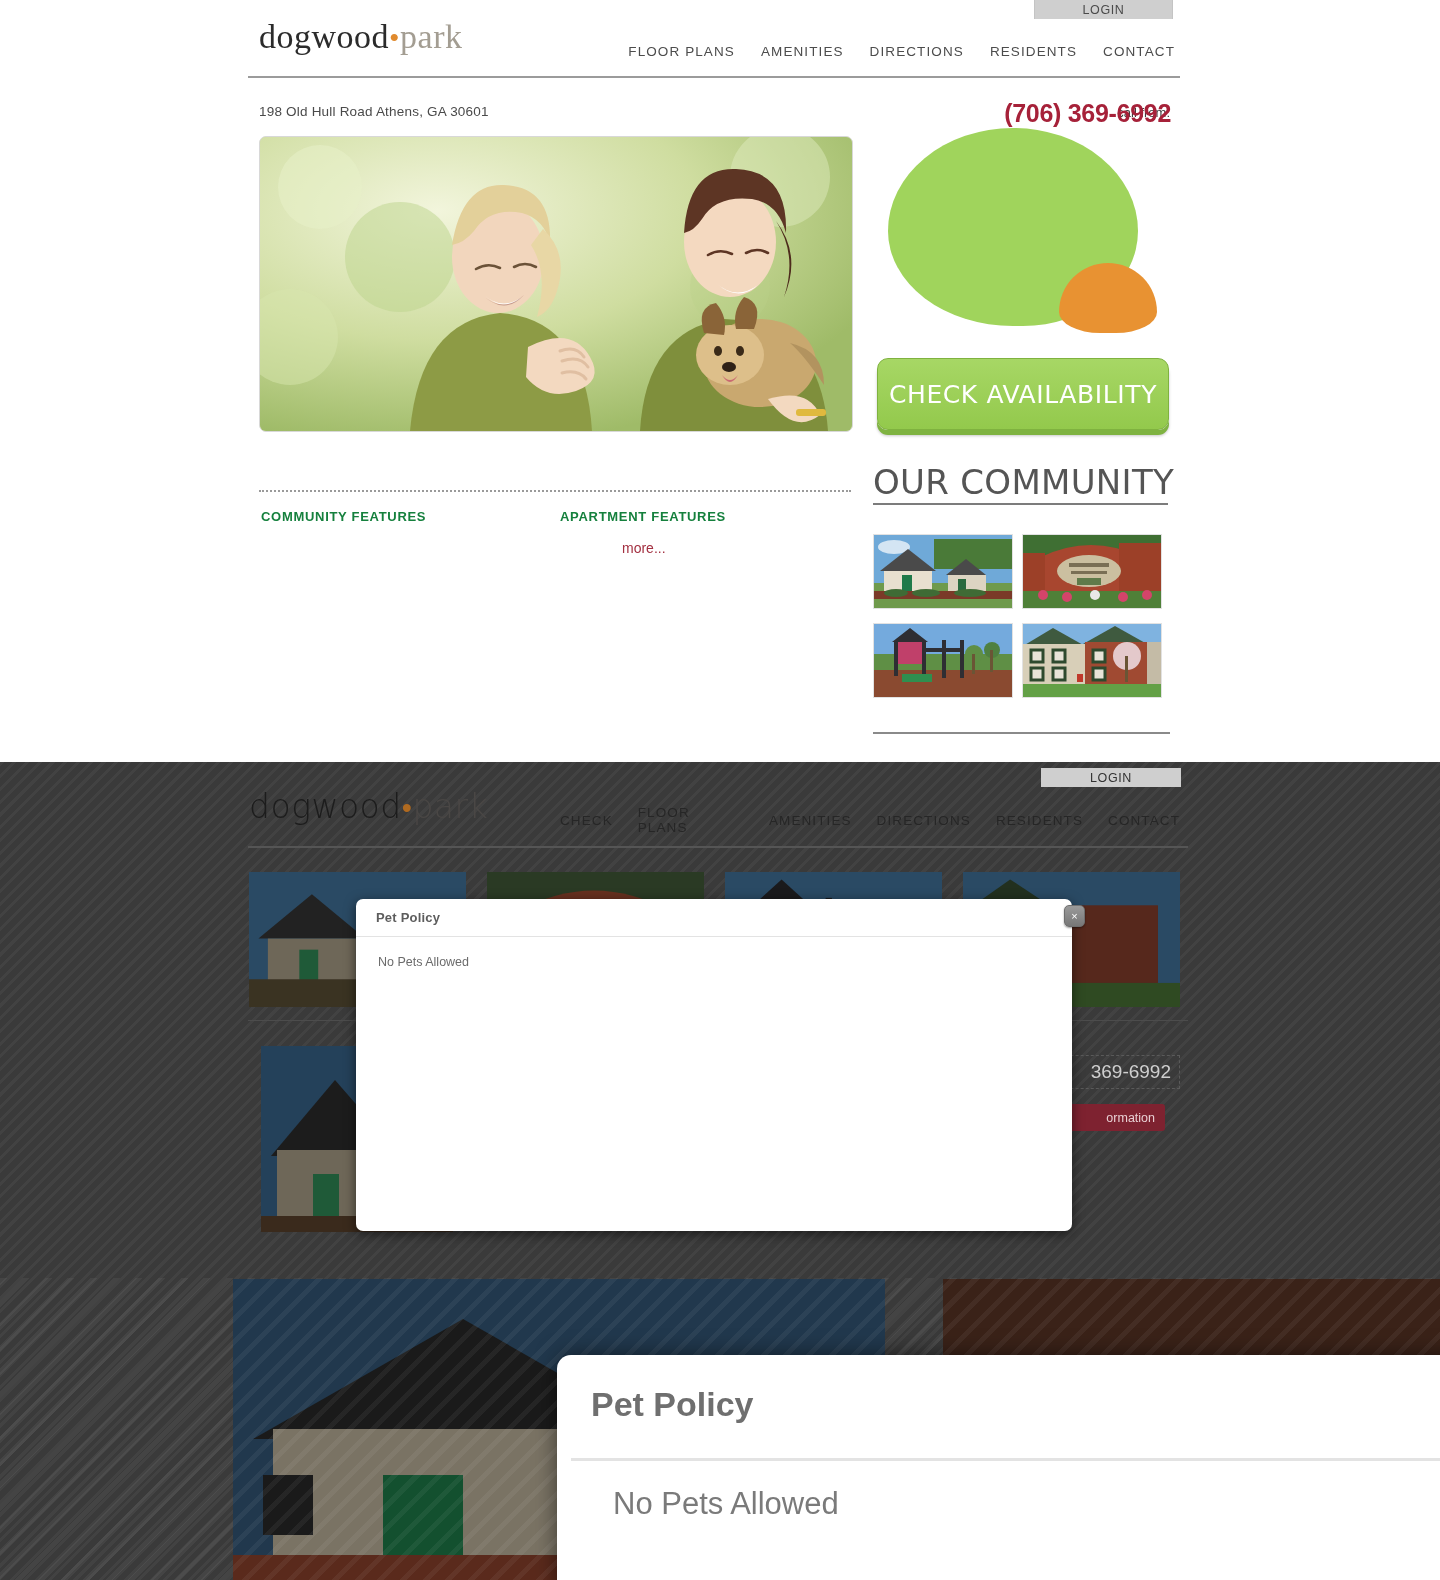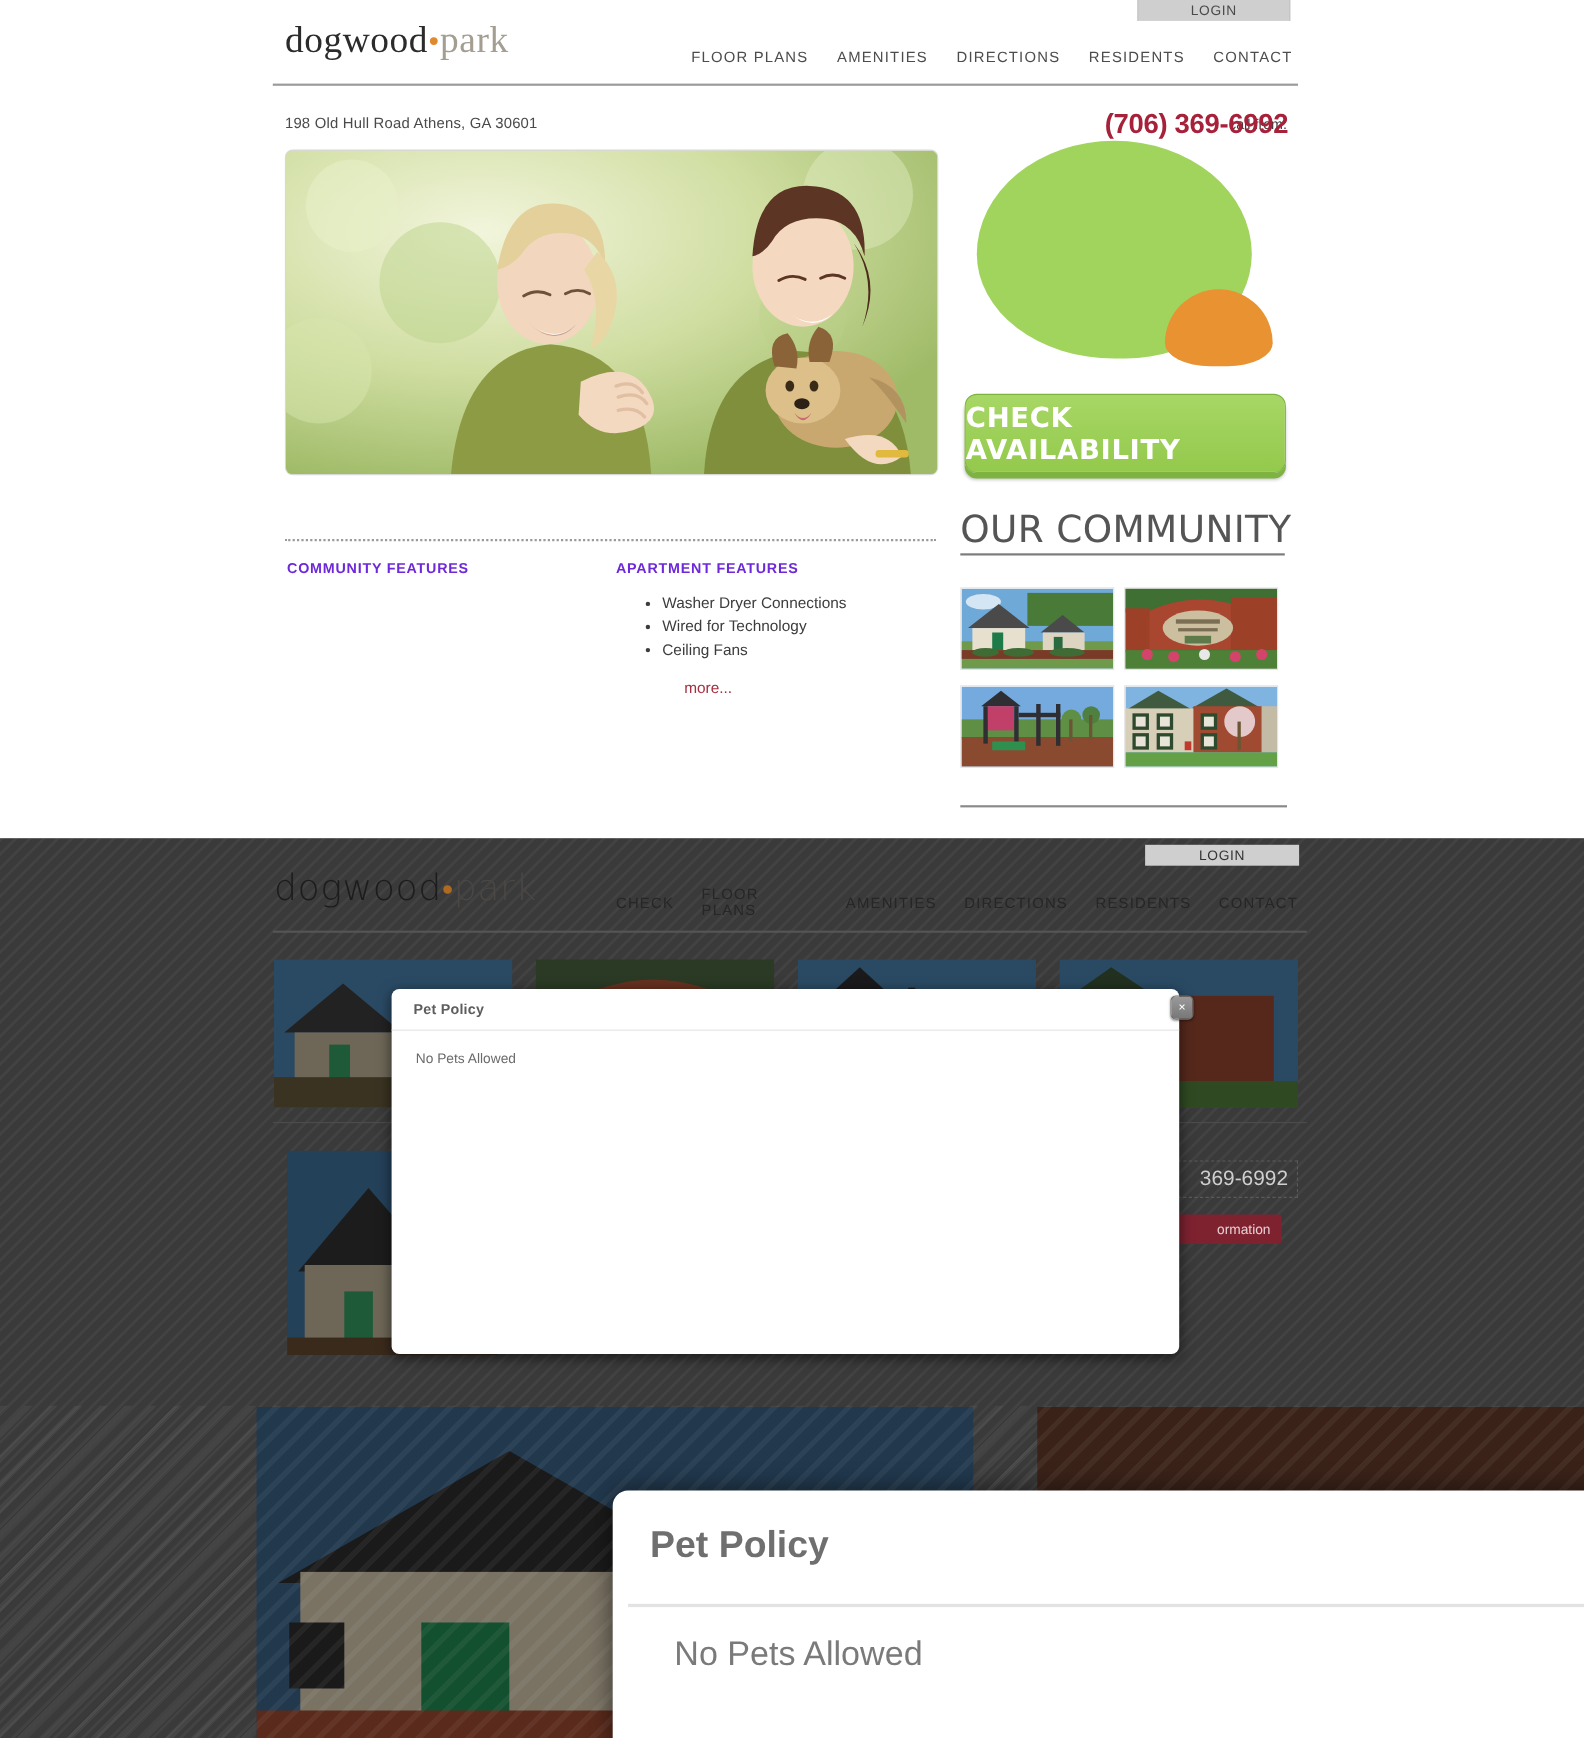--- a/index.html
+++ b/index.html
@@ -58,21 +58,21 @@
   .hero svg{display:block;width:100%;height:100%;}
 
   .dotted-rule{
     position:absolute;left:259px;top:490px;width:592px;height:0;
     border-top:2px dotted #9a9a9a;
   }
 
   .feat-col{position:absolute;top:509px;}
   .feat-col.c1{left:261px;width:290px;}
   .feat-col.c2{left:560px;width:290px;}
-  .feat-title{font-size:13px;font-weight:bold;letter-spacing:.7px;color:#6d28d9;margin:0 0 14px 0;}
+  .feat-title{font-size:13px;font-weight:bold;letter-spacing:.7px;color:#15803d;margin:0 0 14px 0;}
   .feat-list{margin:0;padding-left:42px;}
   .feat-list li{font-size:14px;line-height:21px;color:#3c3c3c;margin-bottom:0px;list-style:disc;}
   .more-link{display:block;margin-left:62px;margin-top:16px;font-size:14px;color:#a33041;cursor:pointer;}
 
   
   .blob-green{
     position:absolute;left:888px;top:128px;width:250px;height:198px;
     background:#a0d45c;border-radius:50% 50% 46% 50%/52% 52% 48% 48%;
   }
   .blob-orange{
@@ -80,21 +80,21 @@
     background:#e89232;border-radius:50% 50% 42% 42%/70% 70% 30% 30%;
   }
   .check-btn{
     position:absolute;left:877px;top:358px;width:290px;height:70px;
     background:linear-gradient(#a7d765,#93c94c);
     border-radius:11px;border:1px solid #7fb23f;
     box-shadow:0 5px 0 #7fb341, 0 6px 3px rgba(0,0,0,.22);
     display:flex;align-items:center;justify-content:center;cursor:pointer;
   }
   .check-btn span{
-    color:#ffffff;font-size:25px;letter-spacing:.6px;font-weight:700;
+    color:#ffffff;font-size:25px;letter-spacing:.6px;font-weight:400;
     font-family:"DejaVu Sans","Liberation Sans",sans-serif;
   }
 
   .our-comm-title{
     position:absolute;left:873px;top:462px;font-size:34px;color:#555;
     font-family:"DejaVu Sans","Liberation Sans",sans-serif;font-weight:400;letter-spacing:.3px;
   }
   .our-comm-rule{position:absolute;left:873px;top:503px;width:295px;height:2px;background:#7c7c7c;}
 
   .gallery{position:absolute;left:873px;top:534px;width:296px;height:162px;}
@@ -281,25 +281,20 @@
     </div>
 
     <div class="dotted-rule"></div>
 
     <div class="feat-col c1">
       <div class="feat-title">COMMUNITY FEATURES</div>
     </div>
 
     <div class="feat-col c2">
       <div class="feat-title">APARTMENT FEATURES</div>
-      <ul class="feat-list">
-        <li>Washer Dryer Connections</li>
-        <li>Wired for Technology</li>
-        <li>Ceiling Fans</li>
-      </ul>
       <span class="more-link">more...</span>
     </div>
 
     <div class="blob-green"></div>
     <div class="blob-orange"></div>
 
     <div class="check-btn">
       <span>CHECK AVAILABILITY</span>
     </div>
 

